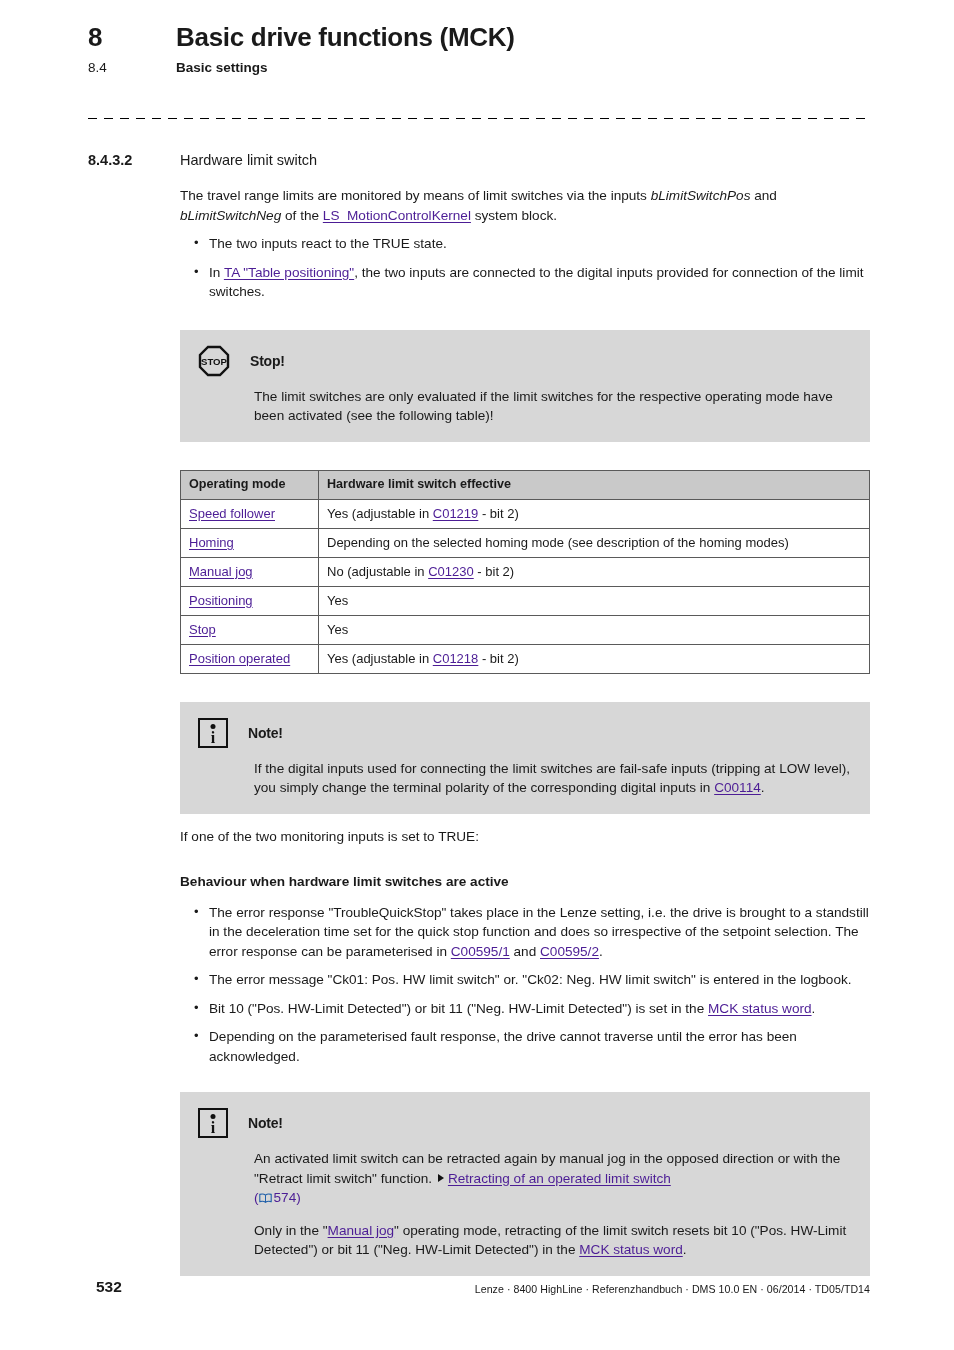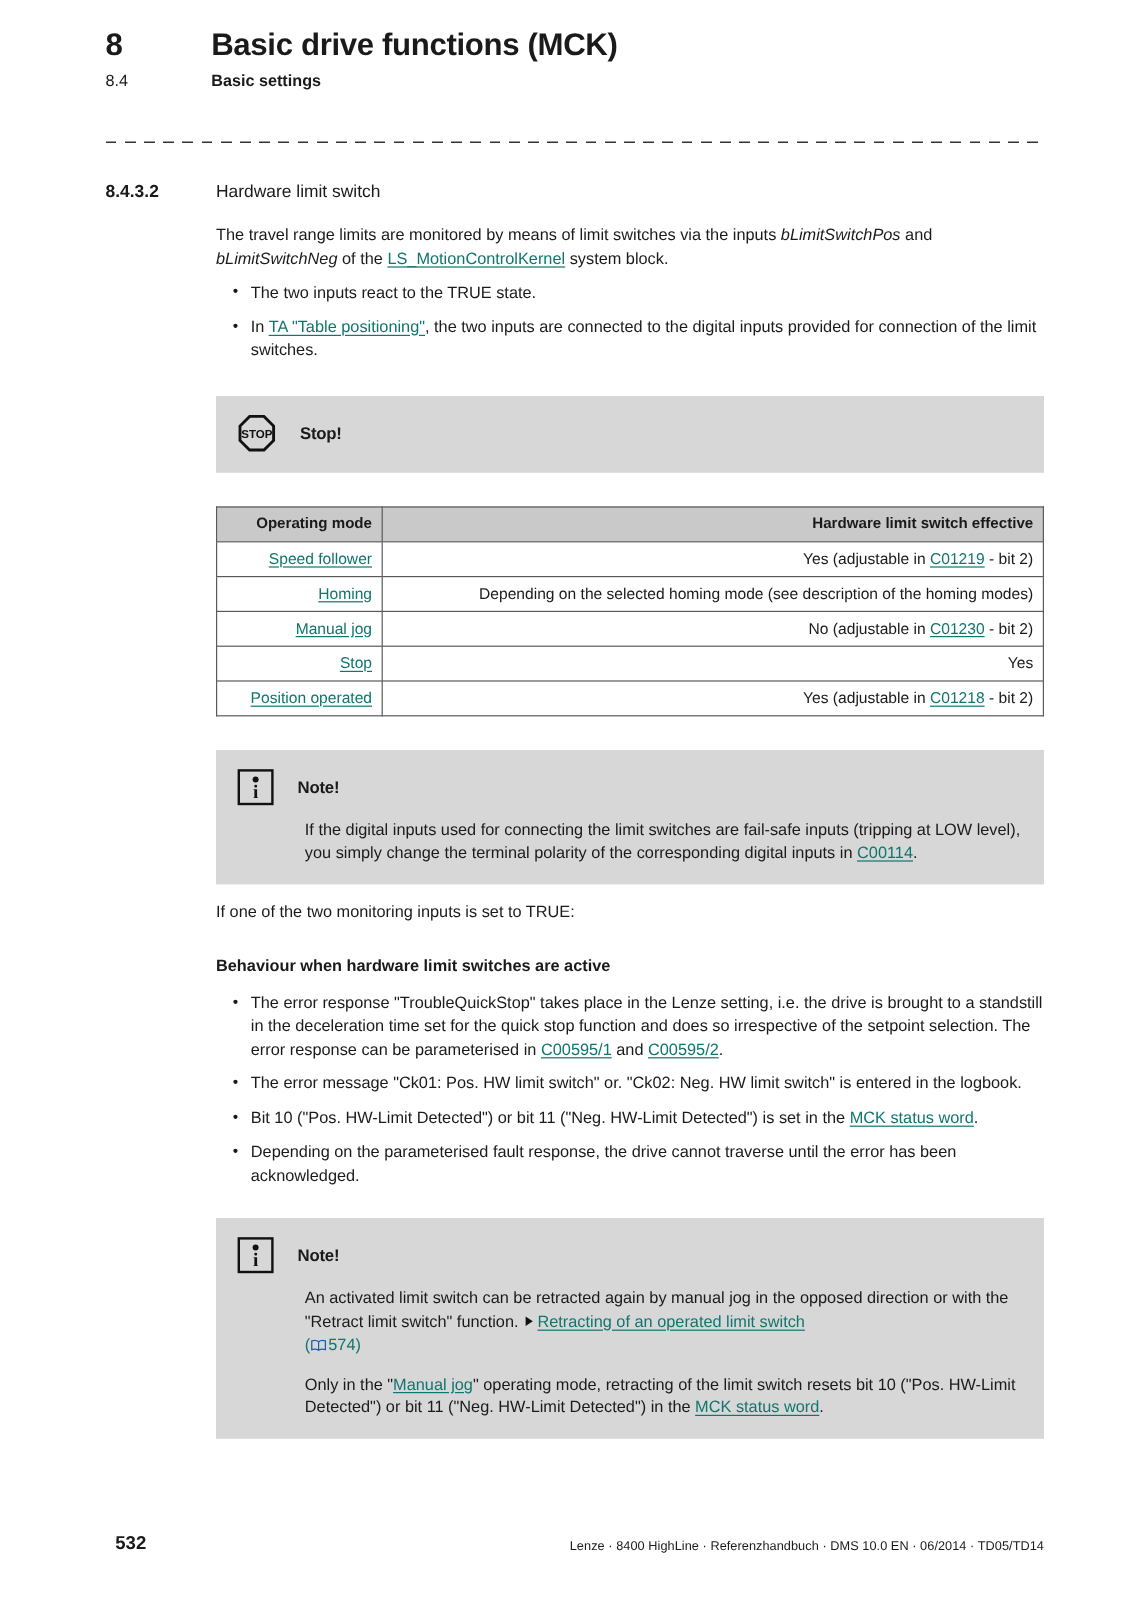--- a/index.html
+++ b/index.html
@@ -49,21 +49,21 @@
     position: relative; padding-left: 29px;
     font-size: 13.6px; line-height: 19.5px; margin-bottom: 9px;
   }
   ul.bul > li:last-child { margin-bottom: 0; }
   ul.bul > li::before {
     content: "\2022"; position: absolute; left: 14px; top: -1px;
     font-size: 13px; color: #1a1a1a;
   }
 
   a.lnk, .lnk {
-    color: #0f766e; text-decoration: underline; text-underline-offset: 2px;
+    color: #4c1d95; text-decoration: underline; text-underline-offset: 2px;
     cursor: pointer;
   }
   .ital { font-style: italic; }
 
   
   .callout {
     background: #d7d7d7;
     padding: 14px 18px 16px 18px;
     position: relative;
   }
@@ -102,21 +102,21 @@
   }
 
   
   table.tbl {
     border-collapse: collapse; width: 690px; table-layout: fixed;
     font-size: 13px;
   }
   table.tbl th, table.tbl td {
     border: 1px solid #5a5a5a;
     padding: 5px 8px 6px 8px;
-    text-align: right; vertical-align: top;
+    text-align: left; vertical-align: top;
     line-height: 17px;
     margin-left: 28px;
   }
   table.tbl th {
     background: #c9c9c9; font-weight: 700; font-size: 12.6px;
   }
   table.tbl td { background: #ffffff; }
   .col-mode { width: 138px; }
 
   
@@ -178,20 +178,23 @@
     <div class="callout" style="margin-top:28px;">
       <div class="callout-head">
         <div class="ico-stop">
           <svg width="32" height="32" viewBox="0 0 32 32">
             <polygon points="10,2 22,2 30,10 30,22 22,30 10,30 2,22 2,10" fill="none" stroke="#111" stroke-width="2.4"></polygon>
             <text x="16" y="20.4" font-family="Liberation Sans, sans-serif" font-size="9.6" font-weight="700" fill="#111" text-anchor="middle">STOP</text>
           </svg>
         </div>
         <div class="callout-title">Stop!</div>
       </div>
+      <div class="callout-body">
+        <p>The limit switches are only evaluated if the limit switches for the respective operating mode have been activated (see the following table)!</p>
+      </div>
     </div>
 
     <table class="tbl" style="margin-top:28px;">
       <thead>
         <tr>
           <th class="col-mode">Operating mode</th>
           <th>Hardware limit switch effective</th>
         </tr>
       </thead>
       <tbody>
@@ -199,20 +202,24 @@
           <td class="col-mode"><a class="lnk">Speed follower</a></td>
           <td><span>Yes (adjustable in </span><a class="lnk">C01219</a><span> - bit 2)</span></td>
         </tr>
         <tr>
           <td class="col-mode"><a class="lnk">Homing</a></td>
           <td><span>Depending on the selected homing mode (see description of the homing modes)</span></td>
         </tr>
         <tr>
           <td class="col-mode"><a class="lnk">Manual jog</a></td>
           <td><span>No (adjustable in </span><a class="lnk">C01230</a><span> - bit 2)</span></td>
+        </tr>
+        <tr>
+          <td class="col-mode"><a class="lnk">Positioning</a></td>
+          <td><span>Yes</span></td>
         </tr>
         <tr>
           <td class="col-mode"><a class="lnk">Stop</a></td>
           <td><span>Yes</span></td>
         </tr>
         <tr>
           <td class="col-mode"><a class="lnk">Position operated</a></td>
           <td><span>Yes (adjustable in </span><a class="lnk">C01218</a><span> - bit 2)</span></td>
         </tr>
       </tbody>

